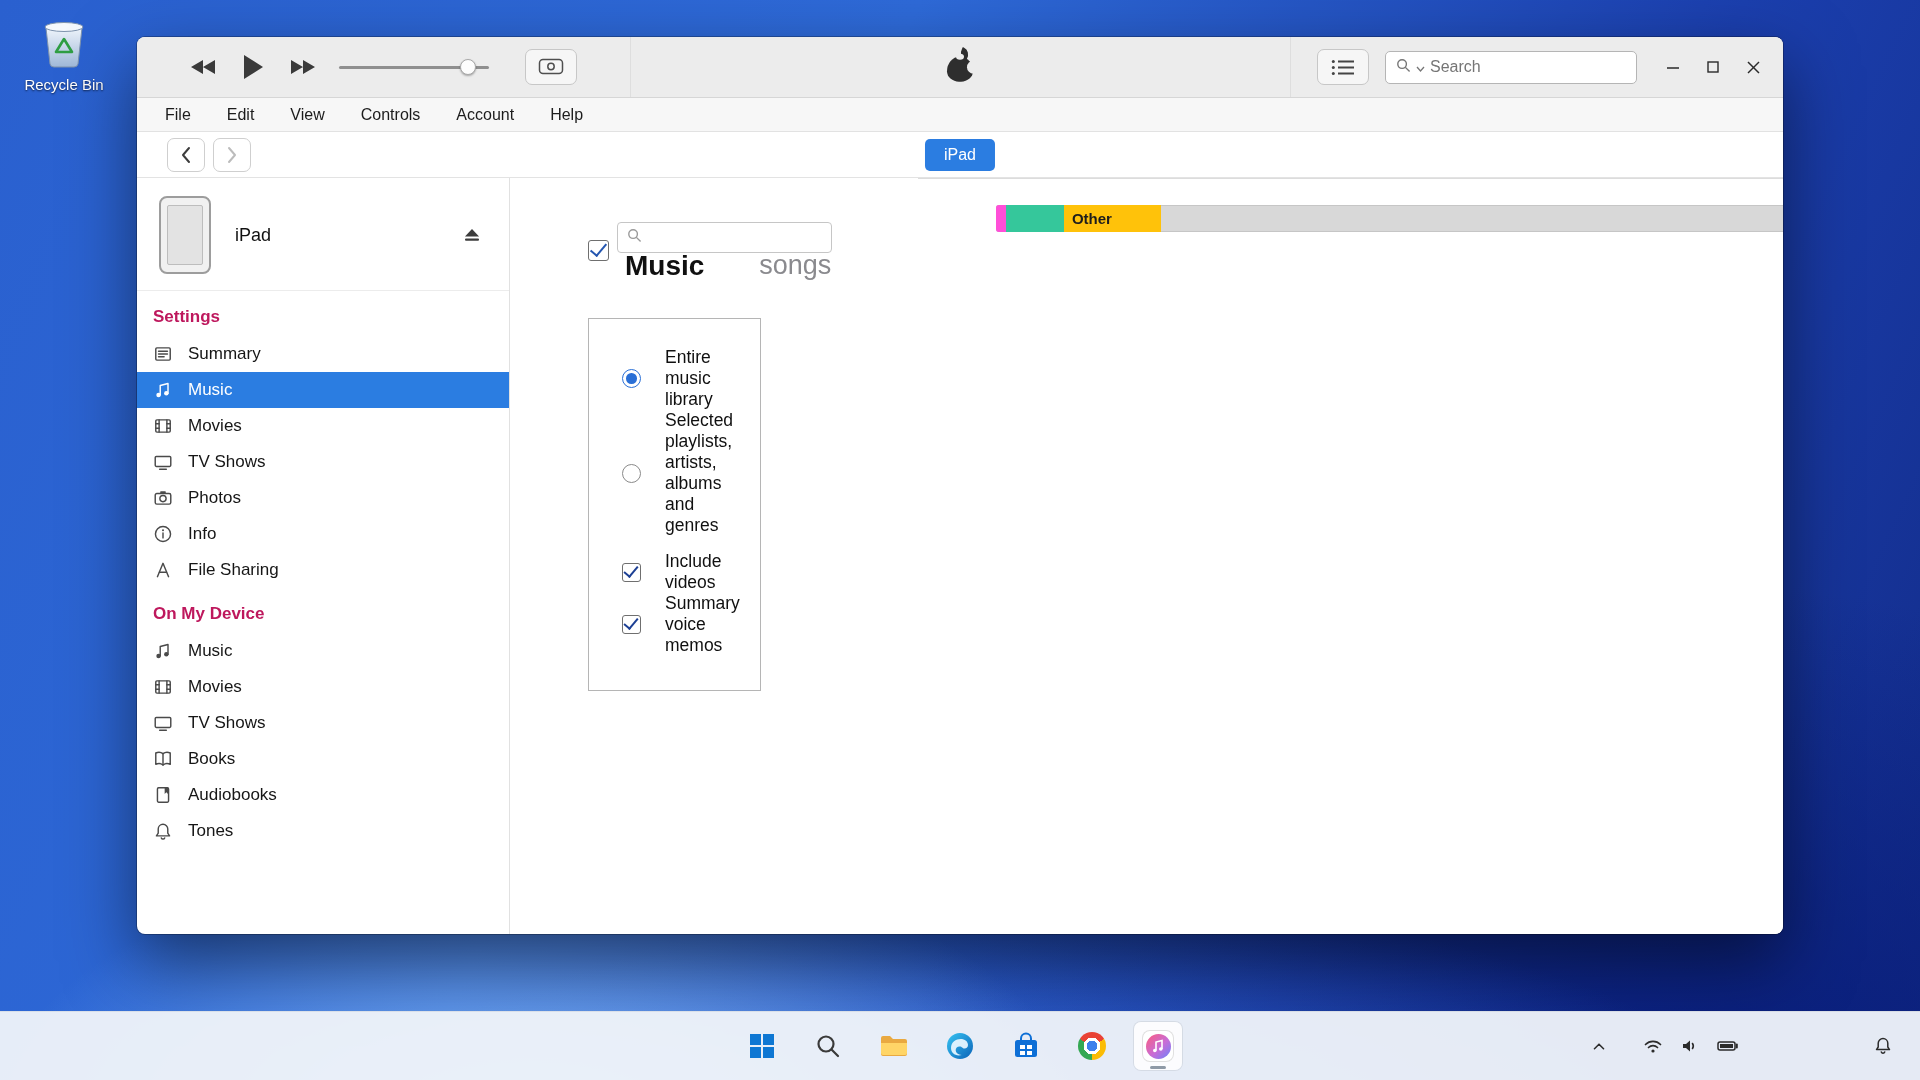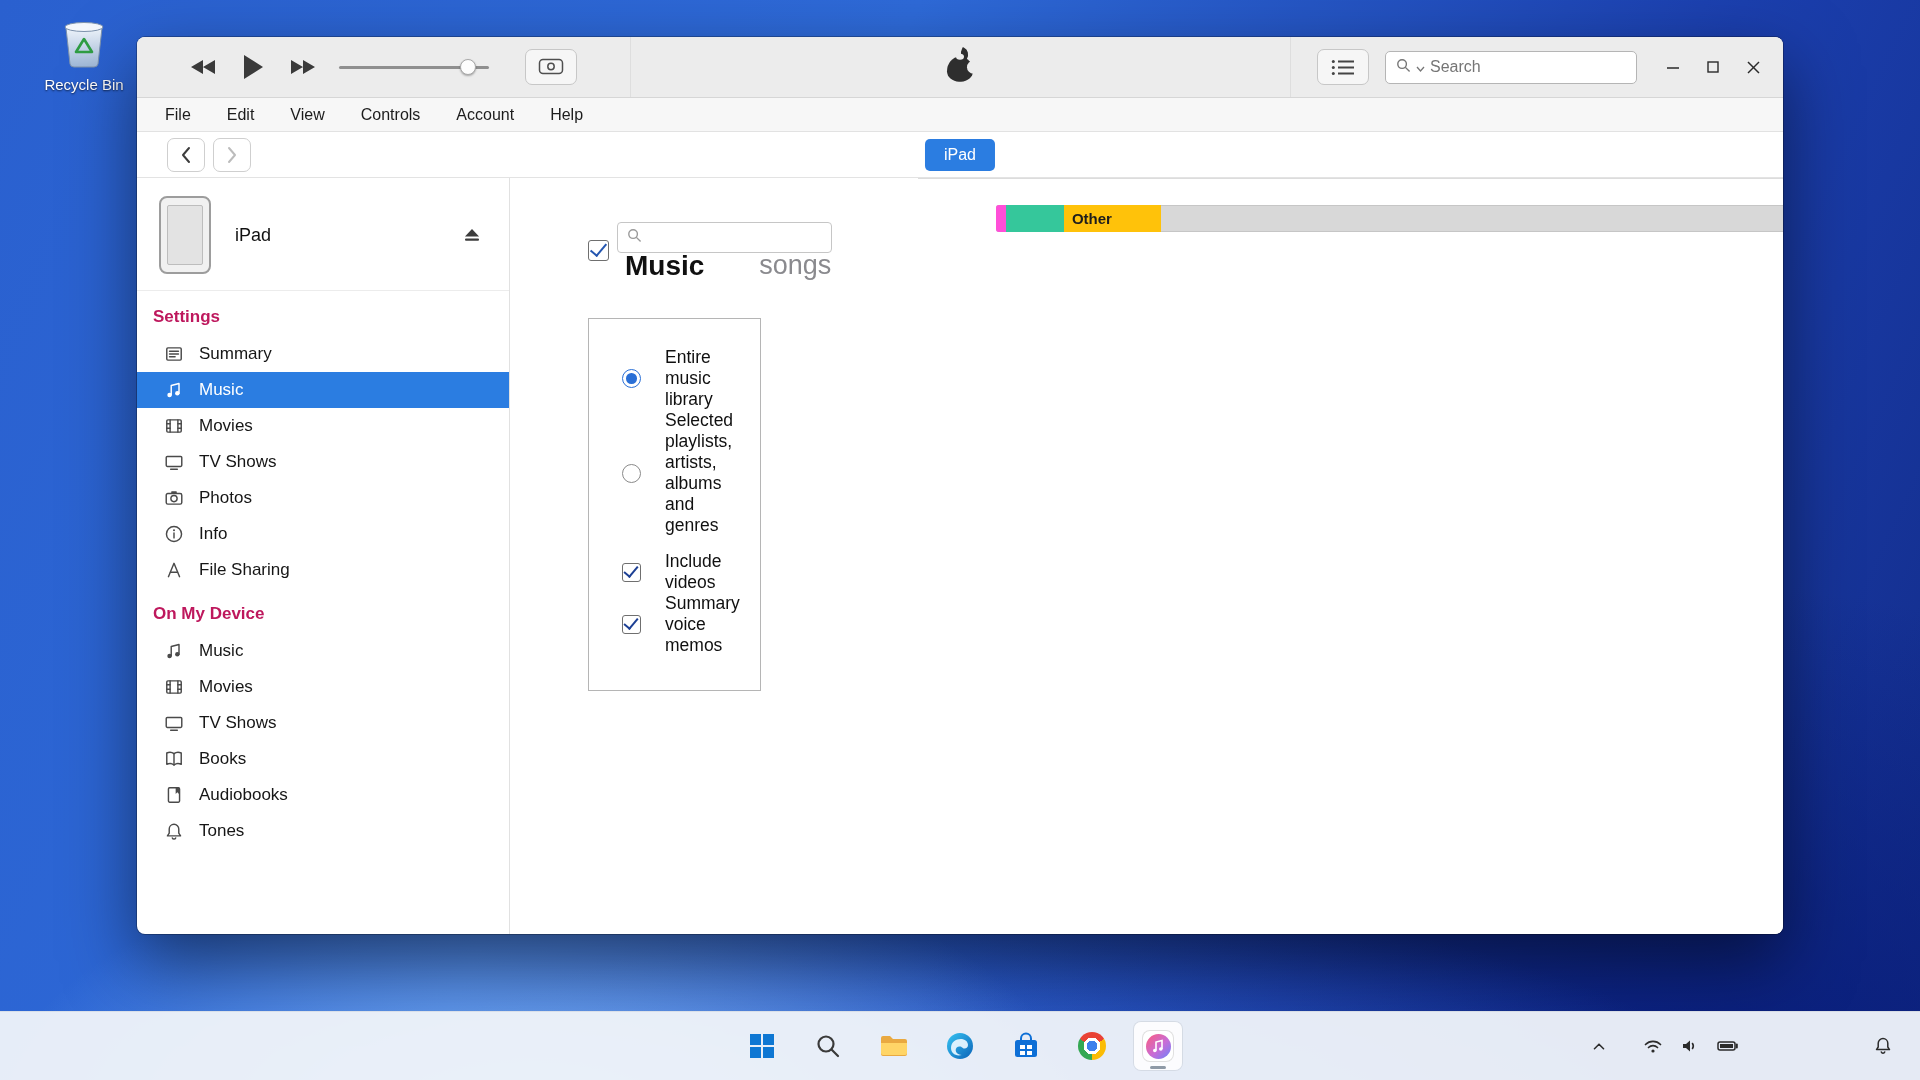--- a/index.html
+++ b/index.html
@@ -9,21 +9,21 @@
   
   .desktop { position:relative; width:1920px; height:1080px;
     background:
       radial-gradient(900px 480px at 28% 106%, rgba(150,200,255,.85), rgba(150,200,255,0) 62%),
       radial-gradient(1300px 640px at 55% 122%, rgba(70,130,235,.95), rgba(70,130,235,0) 66%),
       radial-gradient(1100px 720px at 88% 102%, rgba(8,28,120,.95), rgba(8,28,120,0) 72%),
       linear-gradient(115deg, #2a60cf 0%, #2e6ad8 38%, #1b3fae 72%, #122a86 100%);
   }
 
   
-  .recycle-bin { position:absolute; left:38px; top:14px; width:92px; text-align:center; }
+  .recycle-bin { position:absolute; left:18px; top:14px; width:92px; text-align:center; }
   .rb-label { margin-top:2px; color:#fff; font-size:15px; text-shadow:0 1px 2px rgba(0,0,0,.7); }
 
   
   .app-window { position:absolute; left:137px; top:37px; width:1646px; height:897px;
     background:#fff; border-radius:8px; overflow:hidden; display:flex; flex-direction:column;
     box-shadow:0 28px 70px rgba(0,0,0,.5), 0 0 0 1px rgba(0,0,0,.25); }
 
   
   .titlebar { height:61px; background:#ececec; border-bottom:1px solid #d6d6d6;
     display:flex; align-items:center; position:relative; flex:0 0 auto;gap:24px; }
@@ -75,21 +75,21 @@
   .content { flex:1; display:flex; min-height:0; }
   .sidebar { width:373px; flex:0 0 auto; border-right:1px solid #e1e1e1; padding-top:12px; overflow:hidden; }
   .device-row { display:flex; align-items:center; padding:6px 26px 16px 22px; border-bottom:1px solid #ececec; }
   .device-thumb { width:52px; height:78px; border:2px solid #9d9d9d; border-radius:8px; background:#f1f1f1;
     padding:7px 6px; }
   .device-screen { width:100%; height:100%; background:#e3e3e3; border:1px solid #bdbdbd; border-radius:2px; }
   .device-name { font-size:18px; color:#111; margin-left:24px; }
   .eject-btn { margin-left:auto; background:none; border:none; display:grid; place-items:center; }
 
   .section-header { font-size:17px; font-weight:bold; color:#be185d; padding:16px 0 9px 16px; }
-  .side-item { display:flex; align-items:center; gap:15px; height:36px; padding-left:27px;
+  .side-item { display:flex; align-items:center; gap:15px; height:36px; padding-left:16px;
     font-size:17px; color:#161616; }
   .side-item.sel { background:#2b7de1; color:#fff; }
   .si { width:20px; height:20px; flex:0 0 auto; }
   .si .s { fill:none; stroke:#4a4a4a; stroke-width:1.3; stroke-linecap:round; stroke-linejoin:round; }
   .si .f { fill:#4a4a4a; stroke:none; }
   .sel .si .s { stroke:#fff; } .sel .si .f { fill:#fff; }
 
   
   .main { flex:1; display:flex; flex-direction:row; position:relative; min-width:0; background:#fff; }
   .main-body { flex:1; padding:40px 86px 0 78px; position:relative; }

